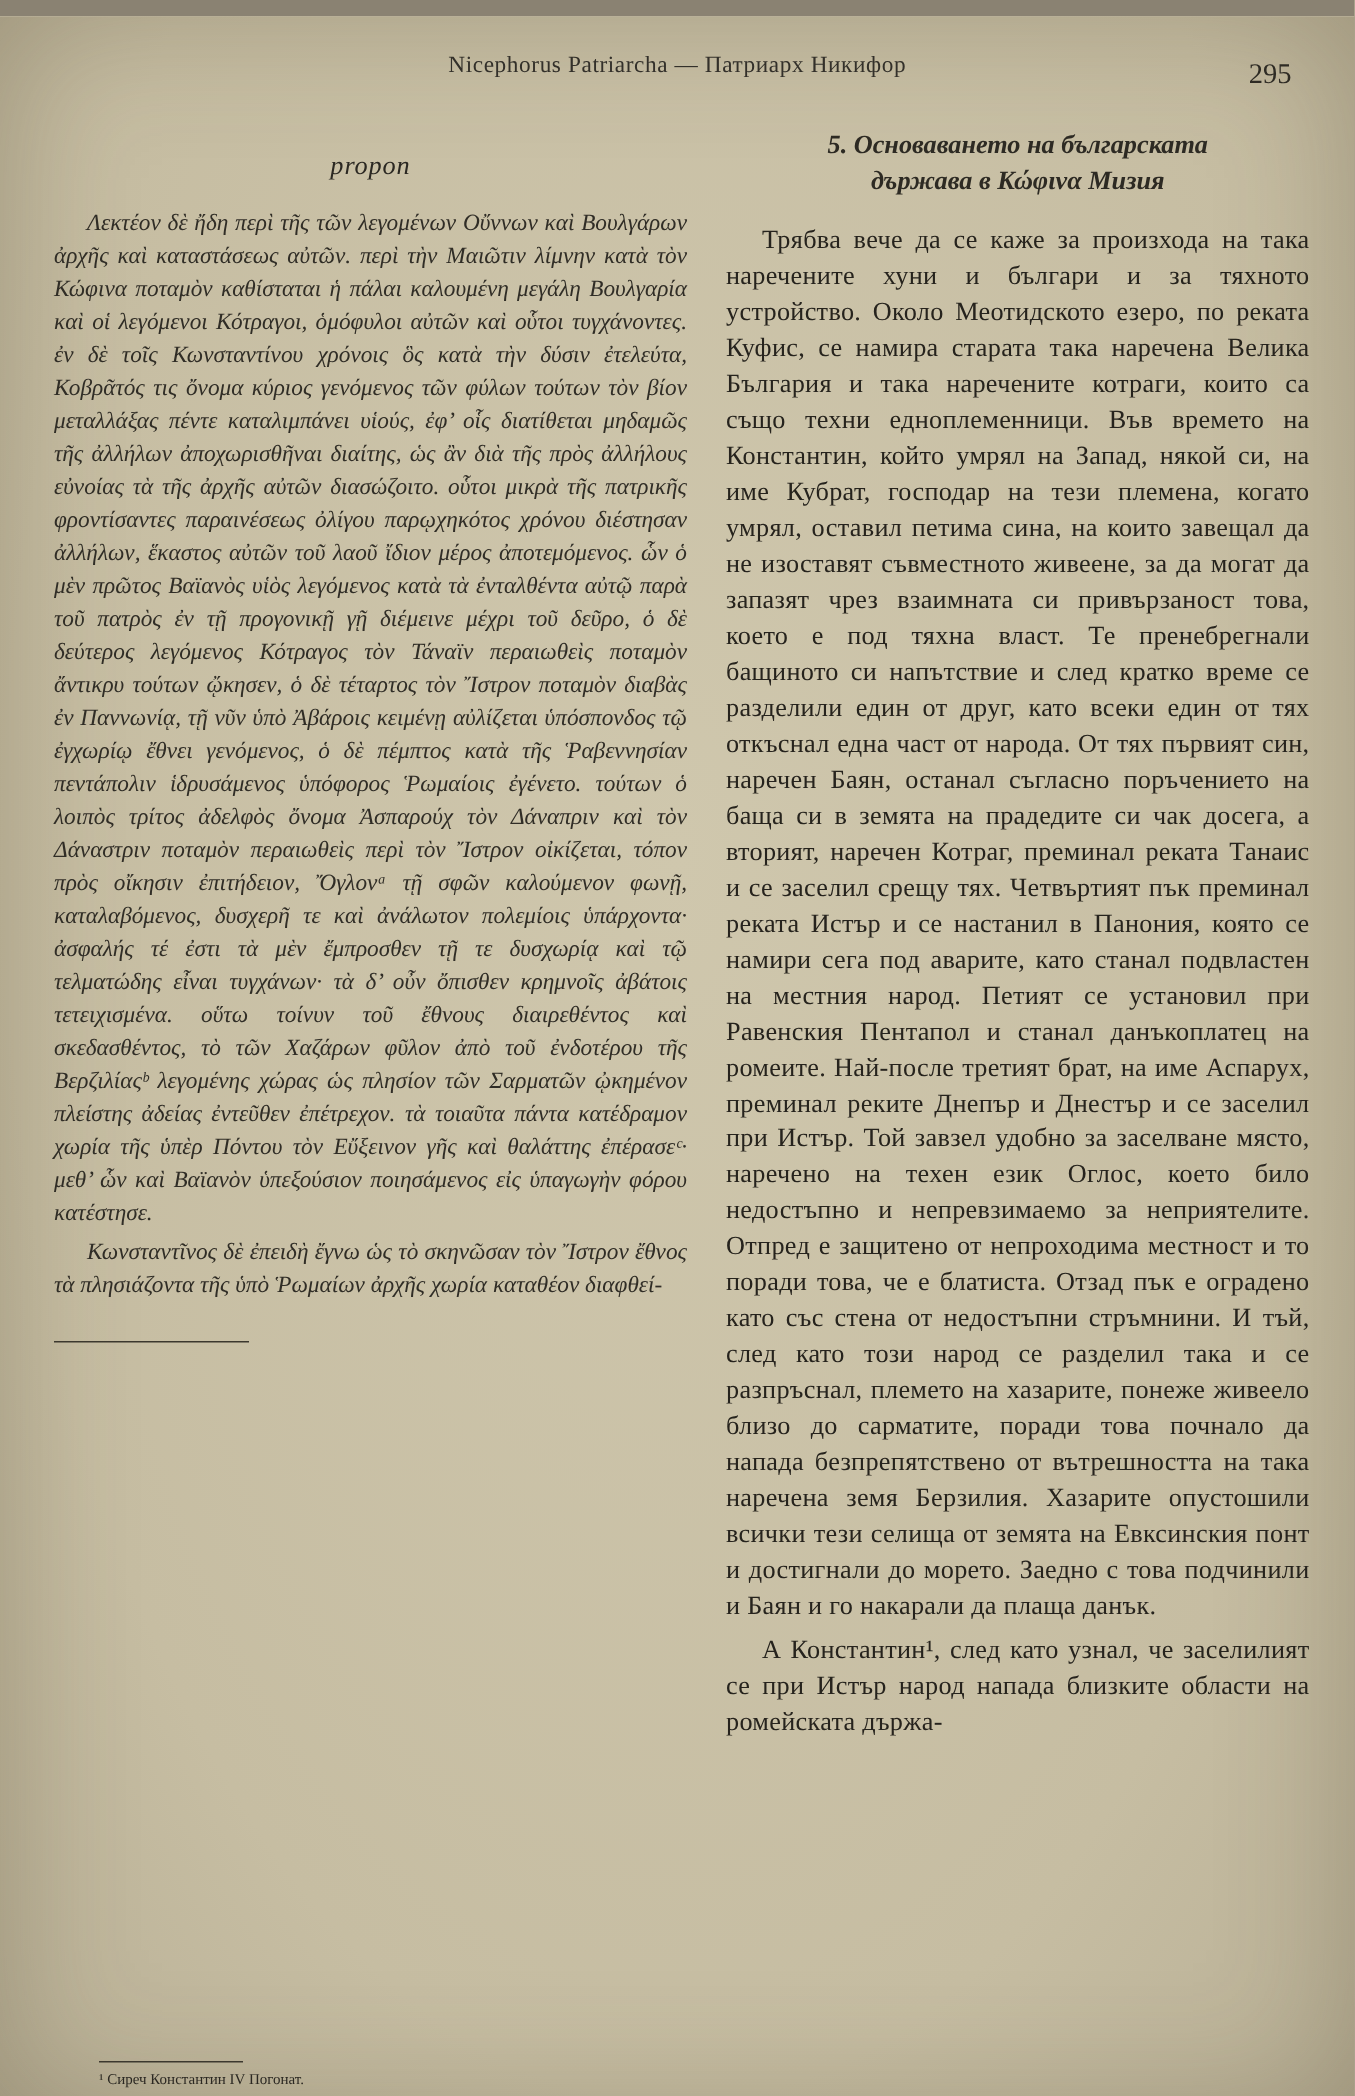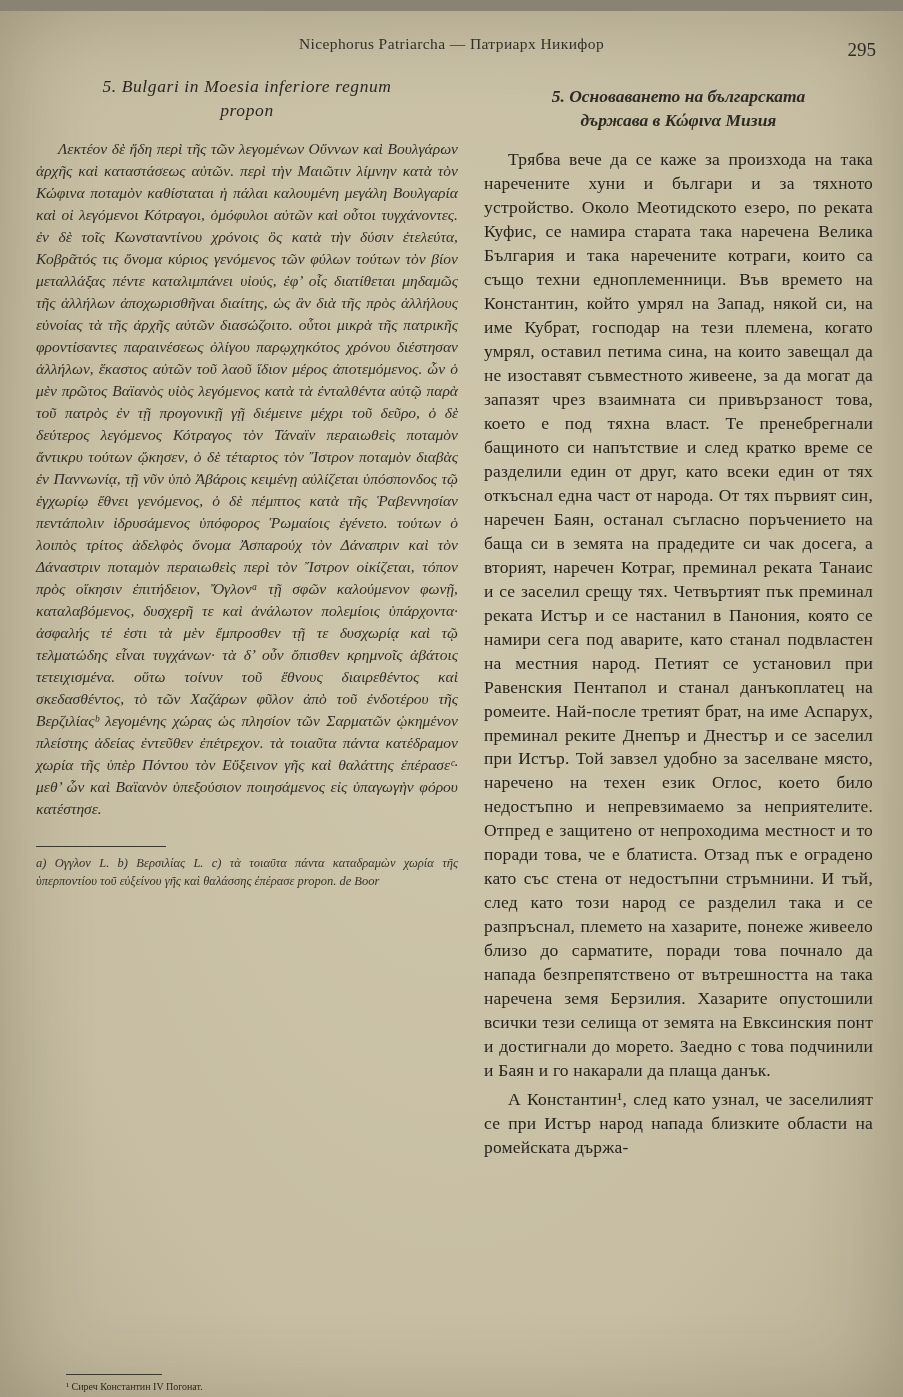--- a/index.html
+++ b/index.html
@@ -24,21 +24,21 @@
     padding-top:24px;
     text-align:center;
   }
   .running-title{
     font-size:15.5px;
     letter-spacing:.4px;
     color:#33302a;
   }
   .page-number{
     position:absolute;
-    top:28px;right:27px;
+    top:28px;right:42px;
     font-size:19px;
     color:#2e2b24;
   }
   .columns{
     display:flex;
     gap:26px;
     padding:22px 30px 0 36px;
     box-sizing:border-box;
   }
   .col{min-width:0;}
@@ -106,29 +106,29 @@
 
   <header class="header">
     <div class="running-title">Nicephorus Patriarcha — Патриарх Никифор</div>
     <div class="page-number">295</div>
   </header>
 
   <div class="columns">
 
     <div class="col col-left">
       <h2 class="heading latin">
-        <span>5. Bulgari in Moesia inferiore regnum</span><br>
+        <br>
         <span>propon</span>
       </h2>
       <div class="greek-text">
         <p>Λεκτέον δὲ ἤδη περὶ τῆς τῶν λεγομένων Οὔννων καὶ Βουλγάρων ἀρχῆς καὶ καταστάσεως αὐτῶν. περὶ τὴν Μαιῶτιν λίμνην κατὰ τὸν Κώφινα ποταμὸν καθίσταται ἡ πάλαι καλουμένη μεγάλη Βουλγαρία καὶ οἱ λεγόμενοι Κότραγοι, ὁμόφυλοι αὐτῶν καὶ οὗτοι τυγχάνοντες. ἐν δὲ τοῖς Κωνσταντίνου χρόνοις ὃς κατὰ τὴν δύσιν ἐτελεύτα, Κοβρᾶτός τις ὄνομα κύριος γενόμενος τῶν φύλων τούτων τὸν βίον μεταλλάξας πέντε καταλιμπάνει υἱούς, ἐφ’ οἷς διατίθεται μηδαμῶς τῆς ἀλλήλων ἀποχωρισθῆναι διαίτης, ὡς ἂν διὰ τῆς πρὸς ἀλλήλους εὐνοίας τὰ τῆς ἀρχῆς αὐτῶν διασώζοιτο. οὗτοι μικρὰ τῆς πατρικῆς φροντίσαντες παραινέσεως ὀλίγου παρῳχηκότος χρόνου διέστησαν ἀλλήλων, ἕκαστος αὐτῶν τοῦ λαοῦ ἴδιον μέρος ἀποτεμόμενος. ὧν ὁ μὲν πρῶτος Βαϊανὸς υἱὸς λεγόμενος κατὰ τὰ ἐνταλθέντα αὐτῷ παρὰ τοῦ πατρὸς ἐν τῇ προγονικῇ γῇ διέμεινε μέχρι τοῦ δεῦρο, ὁ δὲ δεύτερος λεγόμενος Κότραγος τὸν Τάναϊν περαιωθεὶς ποταμὸν ἄντικρυ τούτων ᾤκησεν, ὁ δὲ τέταρτος τὸν Ἴστρον ποταμὸν διαβὰς ἐν Παννωνίᾳ, τῇ νῦν ὑπὸ Ἀβάροις κειμένῃ αὐλίζεται ὑπόσπονδος τῷ ἐγχωρίῳ ἔθνει γενόμενος, ὁ δὲ πέμπτος κατὰ τῆς Ῥαβεννησίαν πεντάπολιν ἱδρυσάμενος ὑπόφορος Ῥωμαίοις ἐγένετο. τούτων ὁ λοιπὸς τρίτος ἀδελφὸς ὄνομα Ἀσπαρούχ τὸν Δάναπριν καὶ τὸν Δάναστριν ποταμὸν περαιωθεὶς περὶ τὸν Ἴστρον οἰκίζεται, τόπον πρὸς οἴκησιν ἐπιτήδειον, Ὄγλονᵃ τῇ σφῶν καλούμενον φωνῇ, καταλαβόμενος, δυσχερῆ τε καὶ ἀνάλωτον πολεμίοις ὑπάρχοντα· ἀσφαλής τέ ἐστι τὰ μὲν ἔμπροσθεν τῇ τε δυσχωρίᾳ καὶ τῷ τελματώδης εἶναι τυγχάνων· τὰ δ’ οὖν ὄπισθεν κρημνοῖς ἀβάτοις τετειχισμένα. οὕτω τοίνυν τοῦ ἔθνους διαιρεθέντος καὶ σκεδασθέντος, τὸ τῶν Χαζάρων φῦλον ἀπὸ τοῦ ἐνδοτέρου τῆς Βερζιλίαςᵇ λεγομένης χώρας ὡς πλησίον τῶν Σαρματῶν ᾠκημένον πλείστης ἀδείας ἐντεῦθεν ἐπέτρεχον. τὰ τοιαῦτα πάντα κατέδραμον χωρία τῆς ὑπὲρ Πόντου τὸν Εὔξεινον γῆς καὶ θαλάττης ἐπέρασεᶜ· μεθ’ ὧν καὶ Βαϊανὸν ὑπεξούσιον ποιησάμενος εἰς ὑπαγωγὴν φόρου κατέστησε.</p>
+        <p>Κωνσταντῖνος δὲ ἐπειδὴ ἔγνω ὡς τὸ σκηνῶσαν τὸν Ἴστρον ἔθνος τὰ πλησιάζοντα τῆς ὑπὸ Ῥωμαίων ἀρχῆς χωρία καταθέον διαφθεί-</p>
       </div>
       <div class="footnote-block">
         <div class="footnote-rule"></div>
-        <p class="footnote-text">a) Ογγλον L. b) Βερσιλίας L. c) τὰ τοιαῦτα πάντα καταδραμὼν χωρία τῆς ὑπερποντίου τοῦ εὐξείνου γῆς καὶ θαλάσσης ἐπέρασε propon. de Boor</p>
       </div>
     </div>
 
     <div class="col col-right">
       <h2 class="heading bulgarian">
         <span>5. Основаването на българската</span><br>
         <span>държава в Κώφινα Мизия</span>
       </h2>
       <div class="bulgarian-text">
         <p>Трябва вече да се каже за произхода на така наречените хуни и българи и за тяхното устройство. Около Меотидското езеро, по реката Куфис, се намира старата така наречена Велика България и така наречените котраги, които са също техни едноплеменници. Във времето на Константин, който умрял на Запад, някой си, на име Кубрат, господар на тези племена, когато умрял, оставил петима сина, на които завещал да не изоставят съвместното живеене, за да могат да запазят чрез взаимната си привързаност това, което е под тяхна власт. Те пренебрегнали бащиното си напътствие и след кратко време се разделили един от друг, като всеки един от тях откъснал една част от народа. От тях първият син, наречен Баян, останал съгласно поръчението на баща си в земята на прадедите си чак досега, а вторият, наречен Котраг, преминал реката Танаис и се заселил срещу тях. Четвъртият пък преминал реката Истър и се настанил в Панония, която се намири сега под аварите, като станал подвластен на местния народ. Петият се установил при Равенския Пентапол и станал данъкоплатец на ромеите. Най-после третият брат, на име Аспарух, преминал реките Днепър и Днестър и се заселил при Истър. Той завзел удобно за заселване място, наречено на техен език Оглос, което било недостъпно и непревзимаемо за неприятелите. Отпред е защитено от непроходима местност и то поради това, че е блатиста. Отзад пък е оградено като със стена от недостъпни стръмнини. И тъй, след като този народ се разделил така и се разпръснал, племето на хазарите, понеже живеело близо до сарматите, поради това почнало да напада безпрепятствено от вътрешността на така наречена земя Берзилия. Хазарите опустошили всички тези селища от земята на Евксинския понт и достигнали до морето. Заедно с това подчинили и Баян и го накарали да плаща данък.</p>

